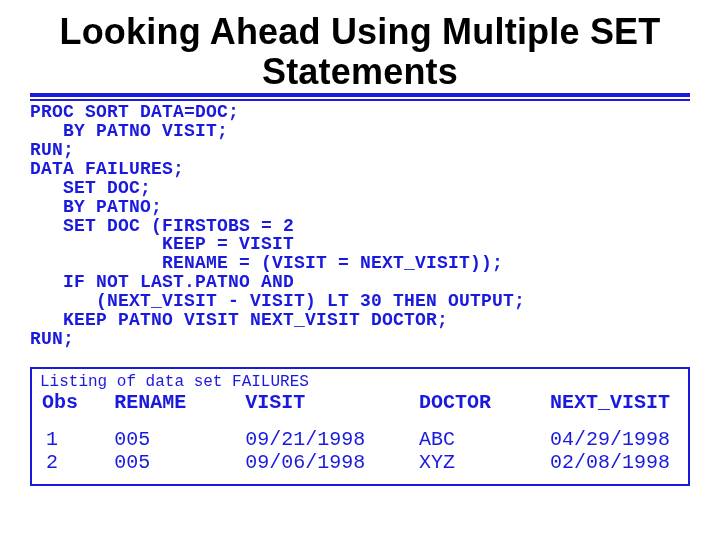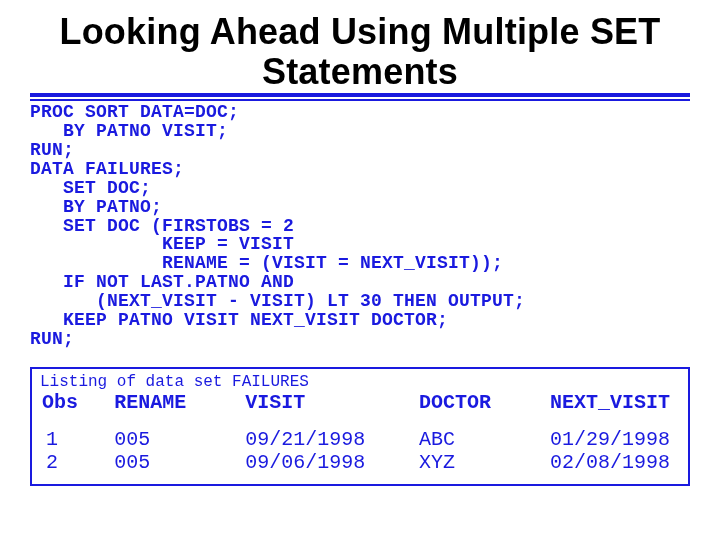--- a/index.html
+++ b/index.html
@@ -114,21 +114,21 @@
           <th class="doc">DOCTOR</th>
           <th class="nxt">NEXT_VISIT</th>
         </tr>
       </thead>
       <tbody>
         <tr>
           <td class="obs-cell">1</td>
           <td>005</td>
           <td>09/21/1998</td>
           <td>ABC</td>
-          <td>01/29/1998</td>
+          <td>04/29/1998</td>
         </tr>
         <tr>
           <td class="obs-cell">2</td>
           <td>005</td>
           <td>09/06/1998</td>
           <td>XYZ</td>
           <td>02/08/1998</td>
         </tr>
       </tbody>
     </table>

